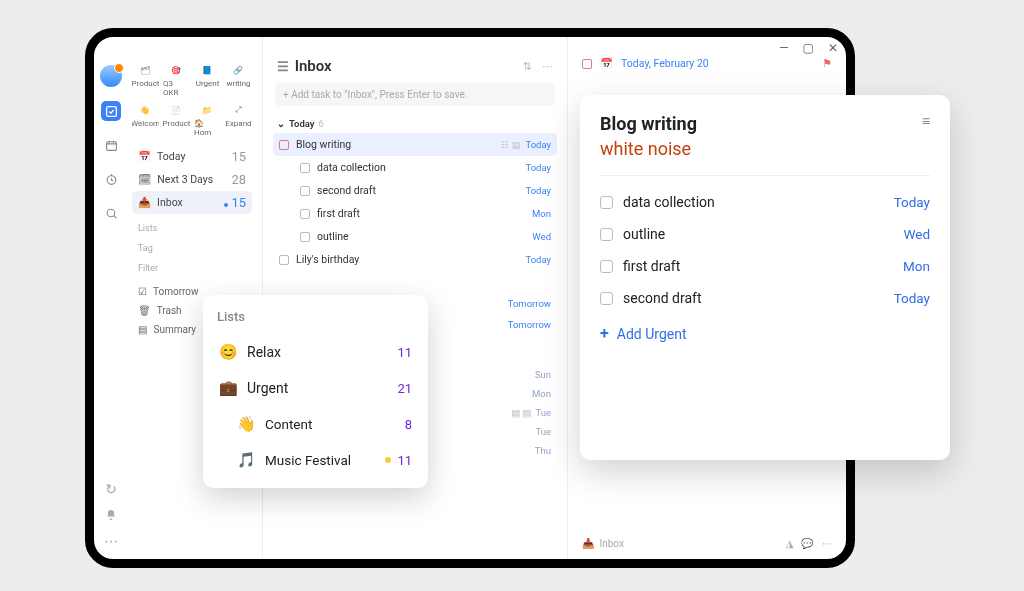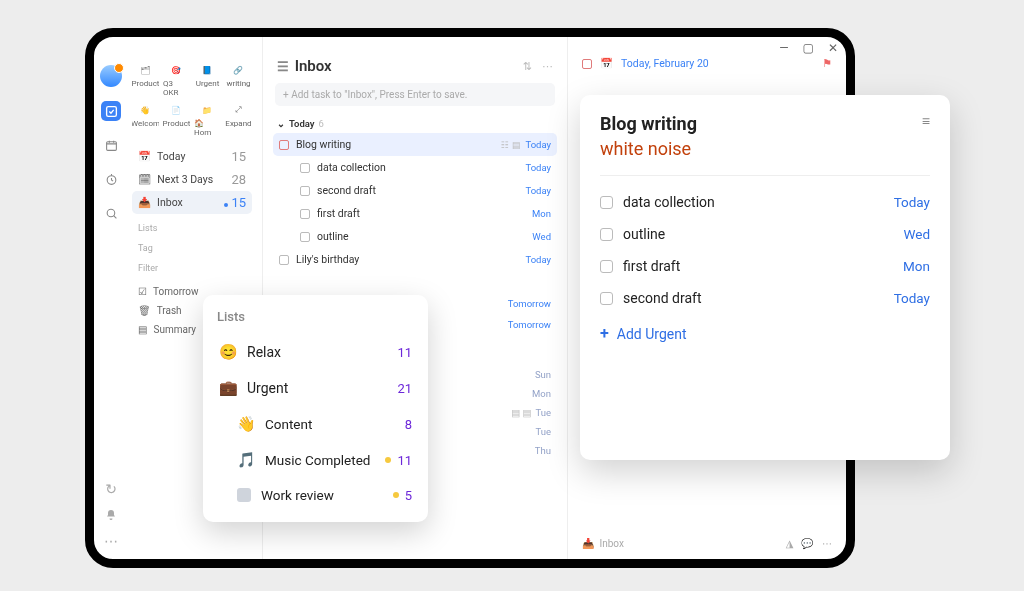--- a/index.html
+++ b/index.html
@@ -444,35 +444,25 @@
           <span class="emoji">👋</span>
           <span>Content</span>
         </span>
         <span class="cc">
           <span>8</span>
         </span>
       </div>
       <div class="list-row sub">
         <span class="ll">
           <span class="emoji">🎵</span>
-          <span>Music Completed</span>
+          <span>Music Festival</span>
         </span>
         <span class="cc">
           <span class="pill"></span>
           <span>11</span>
-        </span>
-      </div>
-      <div class="list-row sub">
-        <span class="ll">
-          <span class="sq-ic"></span>
-          <span>Work review</span>
-        </span>
-        <span class="cc">
-          <span class="pill"></span>
-          <span>5</span>
         </span>
       </div>
     </div>
 </div>
 
 <div class="card-detail">
   <div class="cd-head">
     <div class="cd-title">Blog writing</div>
     <div class="cd-menu">≡</div>
   </div>

